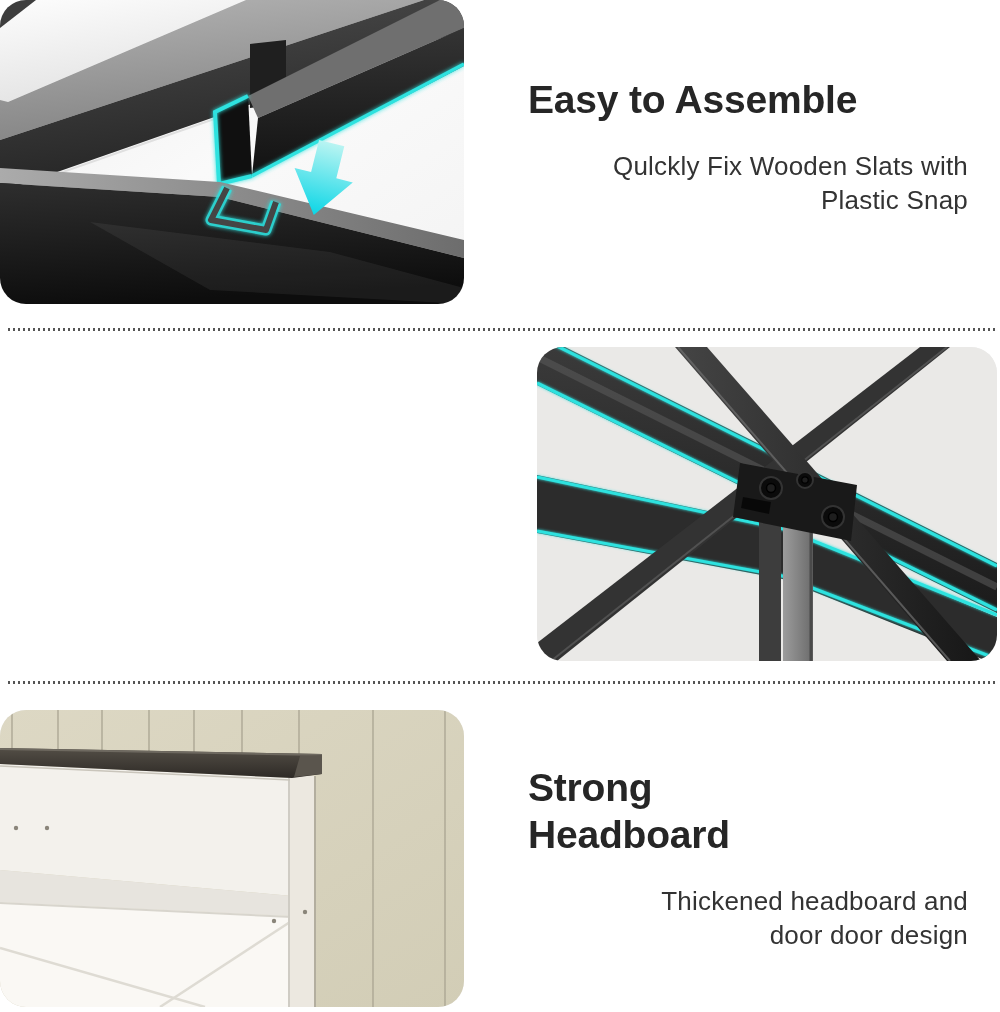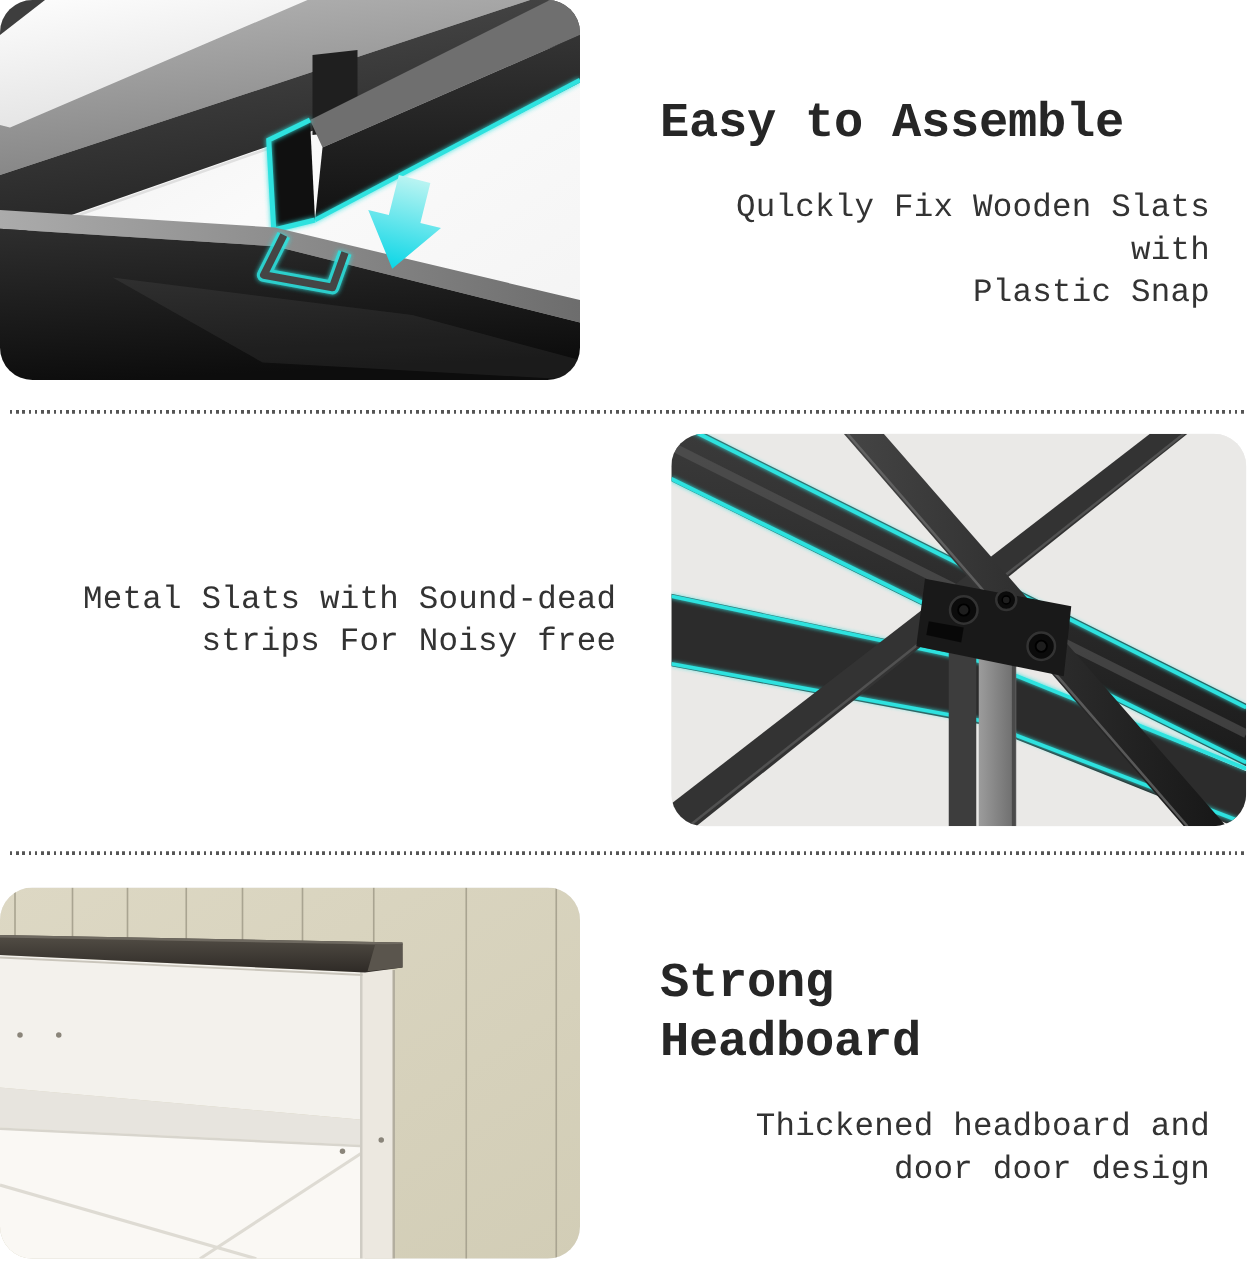--- a/index.html
+++ b/index.html
@@ -1,18 +1,18 @@
 <!DOCTYPE html>
 <html><head>
 <meta charset="utf-8">
 <style>
   html,body{margin:0;padding:0;background:#fff;}
   .canvas{
     position:relative;width:1000px;height:1012px;background:#ffffff;
-    font-family:Liberation Mono, monospace;overflow:hidden;border-radius:19px;
+    font-family:Liberation Sans, sans-serif;overflow:hidden;border-radius:19px;
   }
   .photo{position:absolute;overflow:hidden;border-radius:26px;background:#efefef;}
   .photo svg{display:block;width:100%;height:100%;}
   .photo-1{left:0;top:0;width:464px;height:304px;}
   .photo-2{left:537px;top:347px;width:460px;height:314px;}
   .photo-3{left:0;top:710px;width:464px;height:297px;}
   .txt{position:absolute;}
   .txt-1{left:528px;top:76px;width:440px;}
   .txt-2{left:33px;top:436px;width:460px;}
   .txt-3{left:528px;top:764px;width:440px;}
@@ -112,22 +112,20 @@
   </div>
   <div class="txt txt-1">
     <h2 class="feature-title">Easy to Assemble</h2>
     <p class="feature-desc">Qulckly Fix Wooden Slats with
 Plastic Snap</p>
   </div>
 
   <div class="divider divider-1"></div>
 
   <div class="txt txt-2">
-    <p class="feature-desc">Metal Slats with Sound-dead
-strips For Noisy free</p>
   </div>
   <div class="photo photo-2" role="img" aria-label="metal-slats-cross-brace-closeup">
     <svg viewBox="0 0 460 314" preserveAspectRatio="none">
       <defs>
         <linearGradient id="p2slat" x1="0" y1="0" x2="0" y2="1">
           <stop offset="0" stop-color="#3c3c3c"></stop>
             <stop offset="1" stop-color="#1b1b1b"></stop>
         </linearGradient>
         <linearGradient id="p2bar" x1="0" y1="0" x2="1" y2="0">
           <stop offset="0" stop-color="#454545"></stop>

